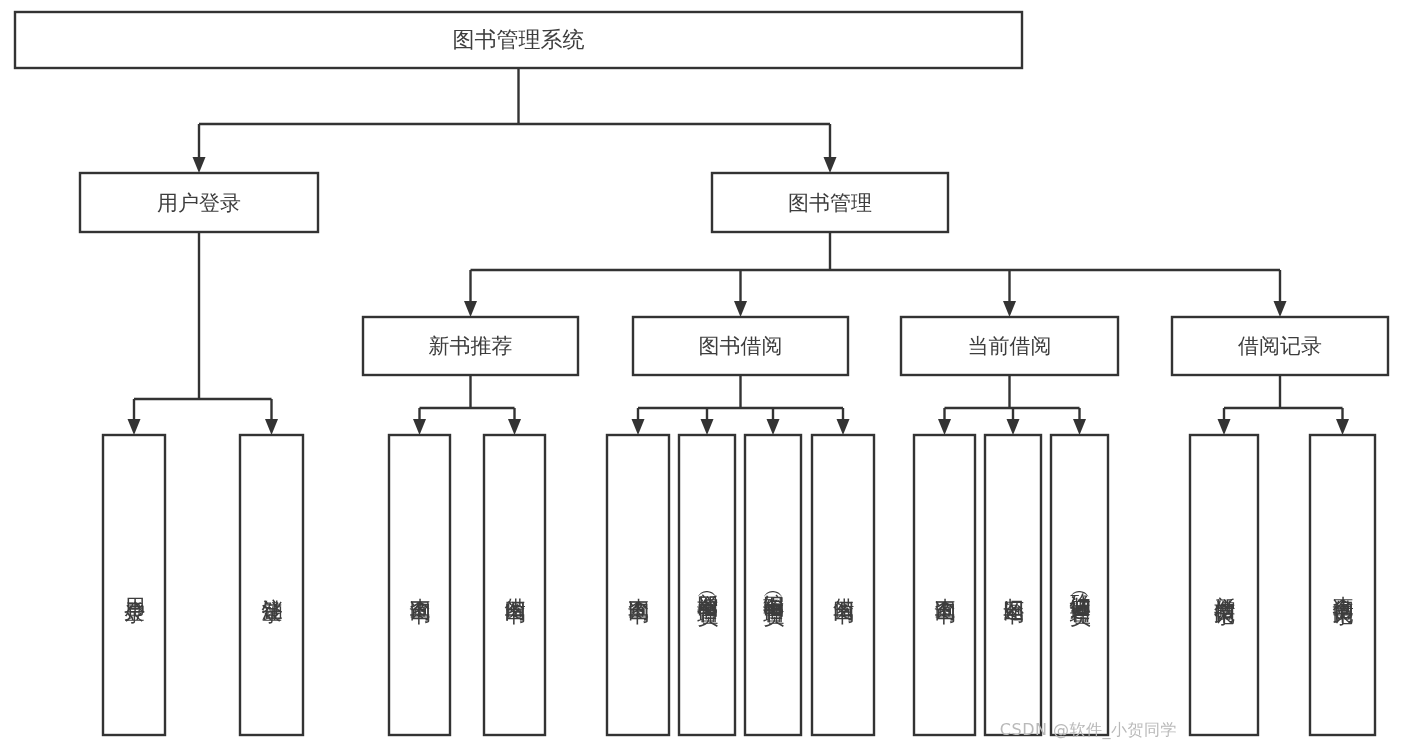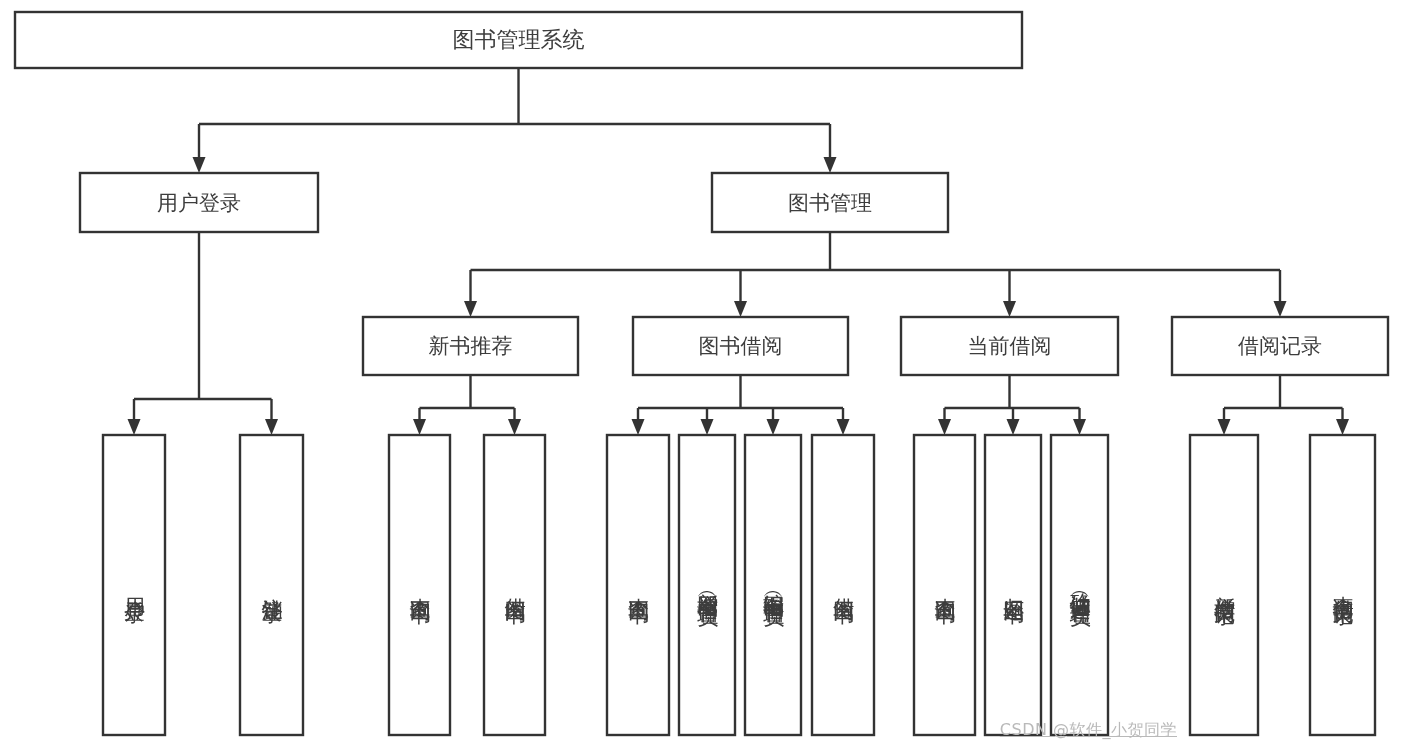--- a/index.html
+++ b/index.html
@@ -72,21 +72,20 @@
   }
   #watermark {
     position: absolute;
     right: 8px;
     bottom: 6px;
     font-family: "DejaVu Sans", "Liberation Sans", sans-serif;
     font-size: 16px;
     color: #b9b9b9;
     letter-spacing: 0.5px;
     white-space: nowrap;
-    text-decoration: underline;
   }
 </style>
 </head>
 <body>
 
 <div id="diagram-root">
   <svg id="flow-svg" viewBox="0 0 1405 747">
     <g id="edges-layer">
         <path d="M 518.5 68 L 518.5 124" class="connector"></path>
         <path d="M 199 124 L 830 124" class="connector"></path>

